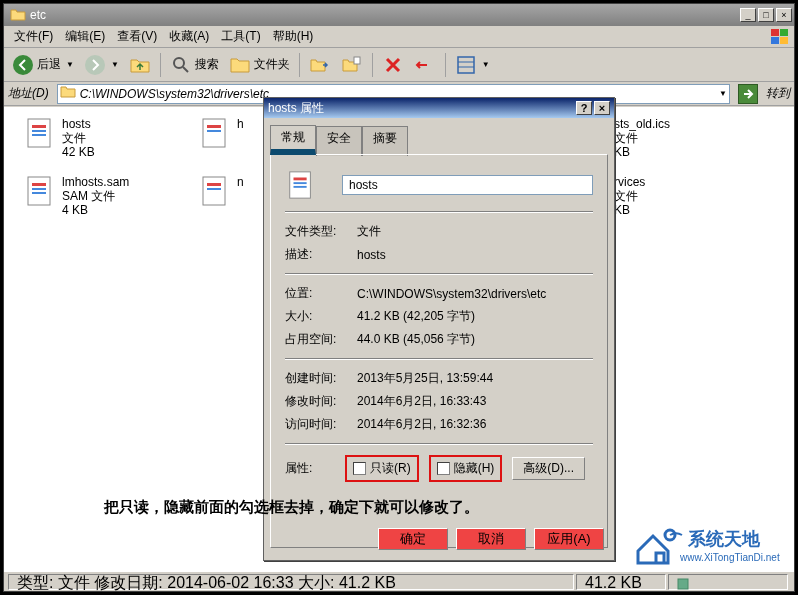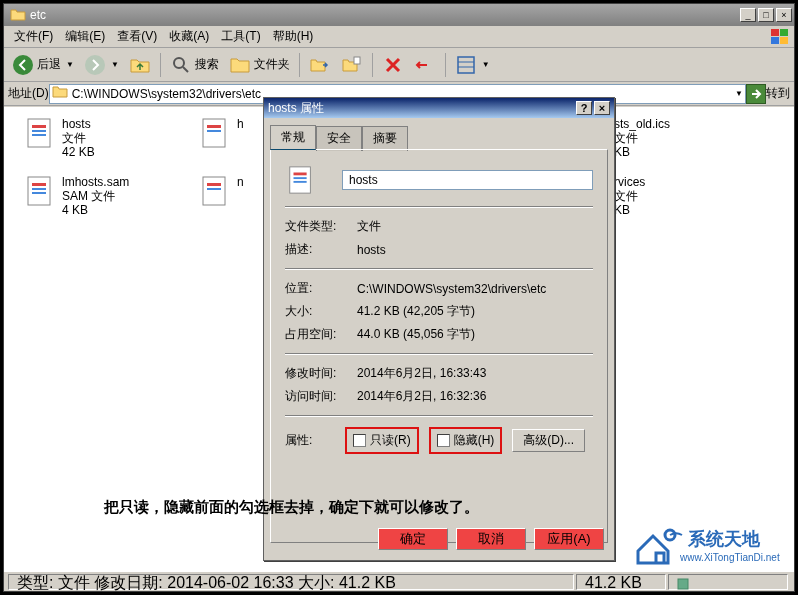--- a/index.html
+++ b/index.html
@@ -18,42 +18,42 @@
 .menubar .mitem { padding: 2px 6px; font-size: 12px; }
 .menubar .winlogo { position: absolute; right: 4px; top: 2px; width: 20px; height: 18px; }
 
 
 .toolbar { height: 34px; display: flex; align-items: center; padding: 0 4px; border-bottom: 1px solid #a0a0a0; gap: 2px; }
 .tbtn { height: 28px; display: flex; align-items: center; padding: 0 4px; gap: 3px; font-size: 12px; }
 .tbtn .tico { width: 22px; height: 22px; display: flex; align-items: center; justify-content: center; }
 .sep { width: 1px; height: 24px; background: #a0a0a0; margin: 0 3px; }
 
 
-.addrbar { height: 24px; display: flex; align-items: center; padding: 0 4px; border-bottom: 1px solid #a0a0a0; gap: 0; }
+.addrbar { height: 24px; display: flex; align-items: center; padding: 0 4px; border-bottom: 1px solid #a0a0a0; gap: 8px; font-style: italic; }
 .addrbar .alabel { font-size: 12px; }
 .addrbar .afield { flex: 1; height: 20px; background: #fff; border: 1px solid #7f9db9; display: flex; align-items: center; padding: 0 2px; gap: 4px; }
 .addrbar .afield .aftxt { flex: 1; font-size: 12px; }
 .addrbar .gobtn { width: 20px; height: 20px; background: #4a8a3a; border: 1px solid #2e5a24; display: flex; align-items: center; justify-content: center; }
 .addrbar .golabel { font-size: 12px; }
 
 
 .content { position: absolute; left: 0; top: 103px; right: 0; bottom: 20px; background: #fff; padding: 10px; }
 .fileicon { position: absolute; display: flex; gap: 6px; align-items: flex-start; }
 .fileicon .icon { width: 32px; height: 32px; }
 .fileicon .meta { font-size: 12px; line-height: 14px; }
 
 
 .dialog { position: absolute; left: 259px; top: 93px; width: 352px; height: 464px; background: #d4d0c8; border: 1px solid #606060; box-shadow: 1px 1px 0 #404040; }
 .dialog .dtitle { height: 20px; background: linear-gradient(#0a246a, #a6caf0); display: flex; align-items: center; padding: 0 4px; color: #fff; font-size: 12px; }
 .dialog .dtitle .dtxt { flex: 1; }
 .dialog .dtitle .dwb { width: 16px; height: 14px; background: #d4d0c8; border: 1px solid #fff; border-right-color: #404040; border-bottom-color: #404040; color: #000; font-size: 11px; text-align: center; line-height: 12px; margin-left: 2px; font-weight: bold; }
 .dialog .tabs { display: flex; padding-left: 6px; margin-top: 6px; font-size: 12px; }
 .dialog .tab { padding: 3px 10px; border: 1px solid #808080; border-bottom: none; background: #d4d0c8; position: relative; top: 1px; }
 .dialog .tab.inactive { background: #c8c4bc; top: 2px; }
-.dialog .tab.active { background: #d4d0c8; z-index: 2; border-bottom: 1px solid #0c4a6e; }
+.dialog .tab.active { background: #d4d0c8; z-index: 2; border-bottom: 6px solid #0c4a6e; }
 .dialog .panel { margin: 0 6px 6px 6px; border: 1px solid #808080; border-top-color: #fff; border-left-color: #fff; height: 394px; padding: 14px; position: relative; }
 .dialog .row { display: flex; align-items: center; margin-bottom: 6px; font-size: 12px; }
 .dialog .row .k { width: 72px; }
 .dialog .row .v { flex: 1; }
 .dialog .nameinput { flex: 1; height: 20px; background: #fff; border: 1px solid #7f9db9; padding: 2px 6px; font-size: 12px; }
 .dialog hr { border: none; border-top: 1px solid #808080; border-bottom: 1px solid #fff; margin: 10px 0; }
 .dialog .ficon { width: 32px; height: 32px; margin-right: 25px; border: 1px solid #d4d0c8; }
 .dialog .attrrow { display: flex; align-items: center; gap: 10px; font-size: 12px; }
 .dialog .checkbox-wrap { display: inline-flex; align-items: center; gap: 4px; padding: 3px 6px; }
 .dialog .checkbox-wrap.hl { border: 2px solid #d11; text-align: right; }
@@ -322,20 +322,24 @@
       <div class="row">
           <span class="k">大小:</span>
           <span class="v">41.2 KB (42,205 字节)</span>
         </div>
       <div class="row">
           <span class="k">占用空间:</span>
           <span class="v">44.0 KB (45,056 字节)</span>
         </div>
       <hr>
       <div class="row">
+          <span class="k">创建时间:</span>
+          <span class="v">2013年5月25日, 13:59:44</span>
+        </div>
+      <div class="row">
           <span class="k">修改时间:</span>
           <span class="v">2014年6月2日, 16:33:43</span>
         </div>
       <div class="row">
           <span class="k">访问时间:</span>
           <span class="v">2014年6月2日, 16:32:36</span>
         </div>
       <hr>
       <div class="attrrow">
         <span class="k" style="width:50px">属性:</span>

